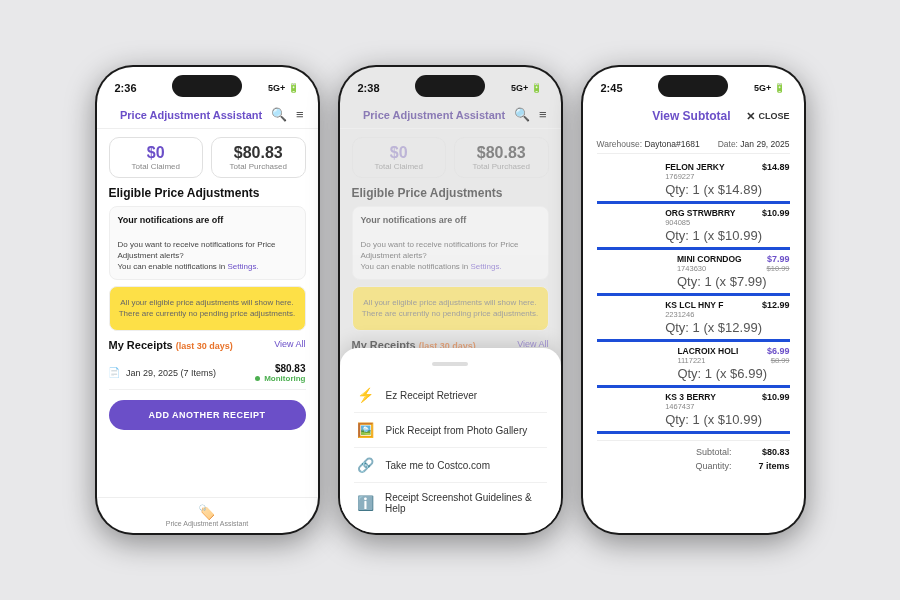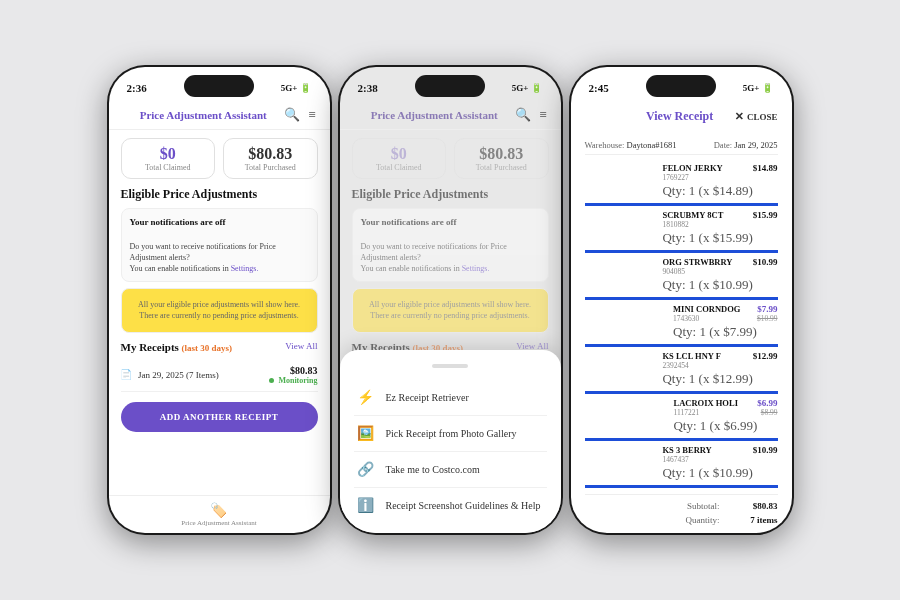--- a/index.html
+++ b/index.html
@@ -8,25 +8,24 @@
       display: flex;
       align-items: center;
       justify-content: center;
       width: 900px;
       height: 600px;
       font-family: -apple-system, BlinkMacSystemFont, 'Segoe UI', sans-serif;
       overflow: hidden;
     }
     .phones-container {
       display: flex;
-      gap: 6px;
+      gap: 18px;
       align-items: center;
       justify-content: center;
       padding: 20px;
-      font-family: Liberation Serif, serif;
     }
     
     .phone {
       width: 225px;
       height: 470px;
       background: #1a1a1a;
       border-radius: 38px;
       position: relative;
       padding: 2px;
       box-shadow: 0 8px 30px rgba(0,0,0,0.4);
@@ -468,21 +467,21 @@
       <div class="status-bar">
         <span class="time">2:45</span>
         <div class="status-icons">
           <span>5G+</span>
           <span>🔋</span>
         </div>
       </div>
 
       <div class="receipt-view-header">
         <div style="width:40px;"></div>
-        <span class="receipt-view-title">View Receipt</span>
+        <span class="receipt-view-title">View Subtotal</span>
         <div class="close-btn">
           <span class="close-x">✕</span>
           <span>CLOSE</span>
         </div>
       </div>
 
       <div class="receipt-content">
         <div class="receipt-meta">
           <span><span class="key">Warehouse: </span><span>Daytona#1681</span></span>
           <span><span class="key">Date: </span><span>Jan 29, 2025</span></span>
@@ -493,30 +492,20 @@
             <span class="item-name">FELON JERKY</span>
             <span class="item-id">1769227</span>
             <span class="item-qty">Qty: 1 (x $14.89)</span>
           </div>
           <div>
             <div class="item-price">$14.89</div>
           </div>
         </div>
         <div class="receipt-row">
           <div class="receipt-row-left">
-            <span class="item-name">SCRUBMY 8CT</span>
-            <span class="item-id">1810882</span>
-            <span class="item-qty">Qty: 1 (x $15.99)</span>
-          </div>
-          <div>
-            <div class="item-price">$15.99</div>
-          </div>
-        </div>
-        <div class="receipt-row">
-          <div class="receipt-row-left">
             <span class="item-name">ORG STRWBRRY</span>
             <span class="item-id">904085</span>
             <span class="item-qty">Qty: 1 (x $10.99)</span>
           </div>
           <div>
             <div class="item-price">$10.99</div>
           </div>
         </div>
         <div class="receipt-row">
           <div class="receipt-row-left">
@@ -525,21 +514,21 @@
             <span class="item-qty">Qty: 1 (x $7.99)</span>
           </div>
           <div>
             <div class="item-price discounted">$7.99</div>
             <div class="item-price-orig">$10.99</div>
           </div>
         </div>
         <div class="receipt-row">
           <div class="receipt-row-left">
             <span class="item-name">KS LCL HNY F</span>
-            <span class="item-id">2392454</span>
+            <span class="item-id">2231246</span>
             <span class="item-qty">Qty: 1 (x $12.99)</span>
           </div>
           <div>
             <div class="item-price">$12.99</div>
           </div>
         </div>
         <div class="receipt-row">
           <div class="receipt-row-left">
             <span class="item-name">LACROIX HOLI</span>
             <span class="item-id">1117221</span>

